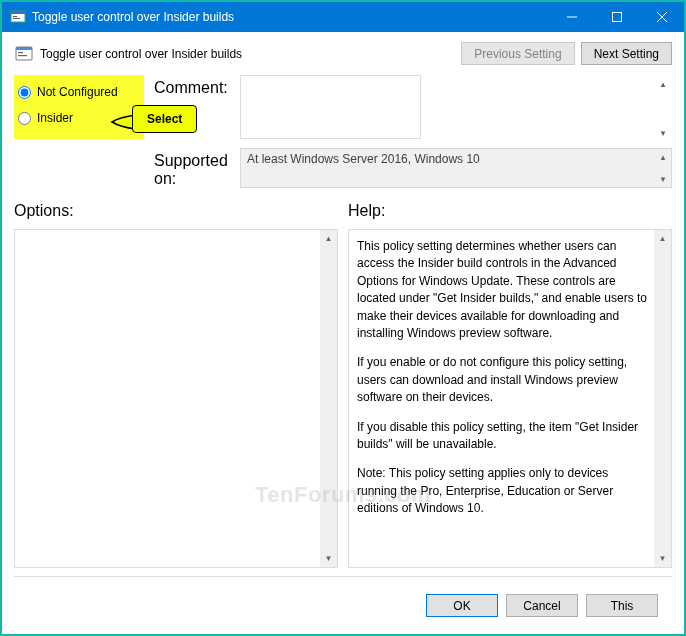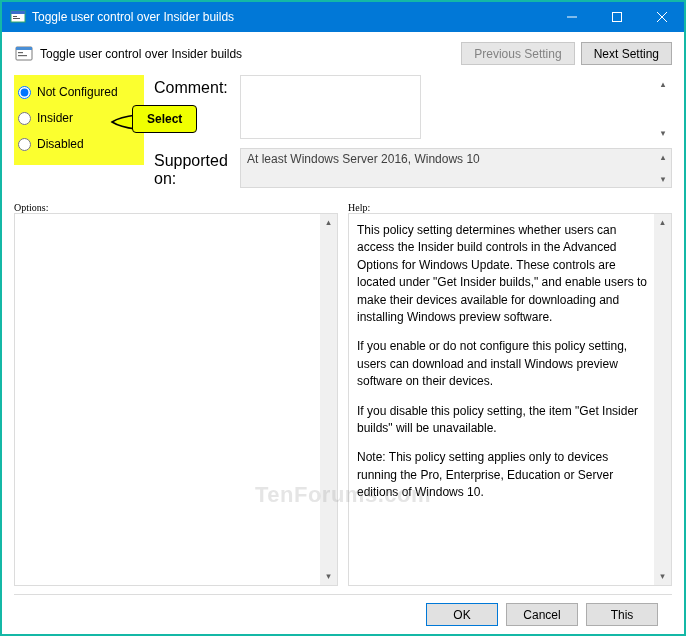--- a/index.html
+++ b/index.html
@@ -25,27 +25,27 @@
 .callout-body { background: #f0ff00; border: 1.5px solid #000; border-radius: 4px; padding: 6px 14px; font-weight: bold; font-family: Arial, sans-serif; font-size: 12px; position: relative; }
 .fields-col { flex: 1; display: flex; flex-direction: column; gap: 6px; }
 .field-row { display: flex; gap: 6px; }
 .field-row label { width: 80px; padding-top: 4px; font-size: 16px; }
 .textbox { flex: 1; border: 1px solid #dcdcdc; background: #fff; position: relative; font-size: 12px; padding: 3px 18px 3px 6px; resize: none; font-family: inherit; }
 .textbox.readonly { background: #f0f0f0; color: #404040; border-color: #d9d9d9; }
 .scroll-arrows { position: absolute; right: 1px; top: 1px; bottom: 1px; width: 16px; display: flex; flex-direction: column; justify-content: space-between; pointer-events: none; }
 .scroll-arrows span { height: 16px; display: flex; align-items: center; justify-content: center; color: #606060; font-size: 9px; }
 .cols-row { display: flex; gap: 10px; flex: 1; margin-top: 10px; min-height: 0; }
 .col { flex: 1; display: flex; flex-direction: column; min-height: 0; }
-.col-label { font-size: 10px; margin-bottom: 0; font-family: Liberation Serif, serif; }
+.col-label { font-size: 16px; margin-bottom: 9px; }
 .panel { flex: 1; border: 1px solid #dcdcdc; background: #fff; padding: 8px 22px 8px 8px; font-size: 12px; line-height: 1.45; overflow: hidden; position: relative; }
 .panel .vscroll { position: absolute; right: 0; top: 0; bottom: 0; width: 17px; background: #f0f0f0; display: flex; flex-direction: column; justify-content: space-between; align-items: center; }
 .panel .vscroll span { height: 17px; width: 17px; display: flex; align-items: center; justify-content: center; color: #606060; font-size: 9px; }
 .help-text p { margin: 0 0 12px 0; }
 .watermark { position: absolute; left: 50%; top: 450px; transform: translateX(-50%); font-size: 22px; font-weight: bold; color: rgba(150,150,150,0.25); pointer-events: none; letter-spacing: 0.5px; }
-.footer { height: 40px; border-top: 1px solid #dcdcdc; display: flex; align-items: center; justify-content: flex-end; gap: 8px; padding: 0 14px; margin-top: 8px; }
+.footer { height: 58px; border-top: 1px solid #dcdcdc; display: flex; align-items: center; justify-content: flex-end; gap: 8px; padding: 0 14px; margin-top: 8px; }
 .footer .btn { min-width: 72px; }
 .field-wrap { flex: 1; position: relative; }
 </style>
 </head>
 <body>
 
 <div class="window">
 
   <div class="titlebar">
     <span class="icon">
@@ -96,24 +96,20 @@
     <div class="top-config">
       <div class="radio-col">
         <div class="radio-highlight">
           <label class="radio-item">
             <input type="radio" name="cfg" checked="" style="">
             <span>Not Configured</span>
           </label>
           <label class="radio-item">
             <input type="radio" name="cfg" style="">
             <span>Insider</span>
-          </label>
-          <label class="radio-item">
-            <input type="radio" name="cfg" style="">
-            <span>Disabled</span>
           </label>
         </div>
         <div class="callout">
           <svg width="28" height="30" style="position:absolute;left:-22px;top:2px" viewBox="0 0 28 30">
             <path d="M 26 8 Q 10 10 2 15 Q 10 20 26 22 Z" fill="#f0ff00" stroke="#000" stroke-width="1.5"></path>
           </svg>
           <div class="callout-body">Select</div>
         </div>
       </div>
 

